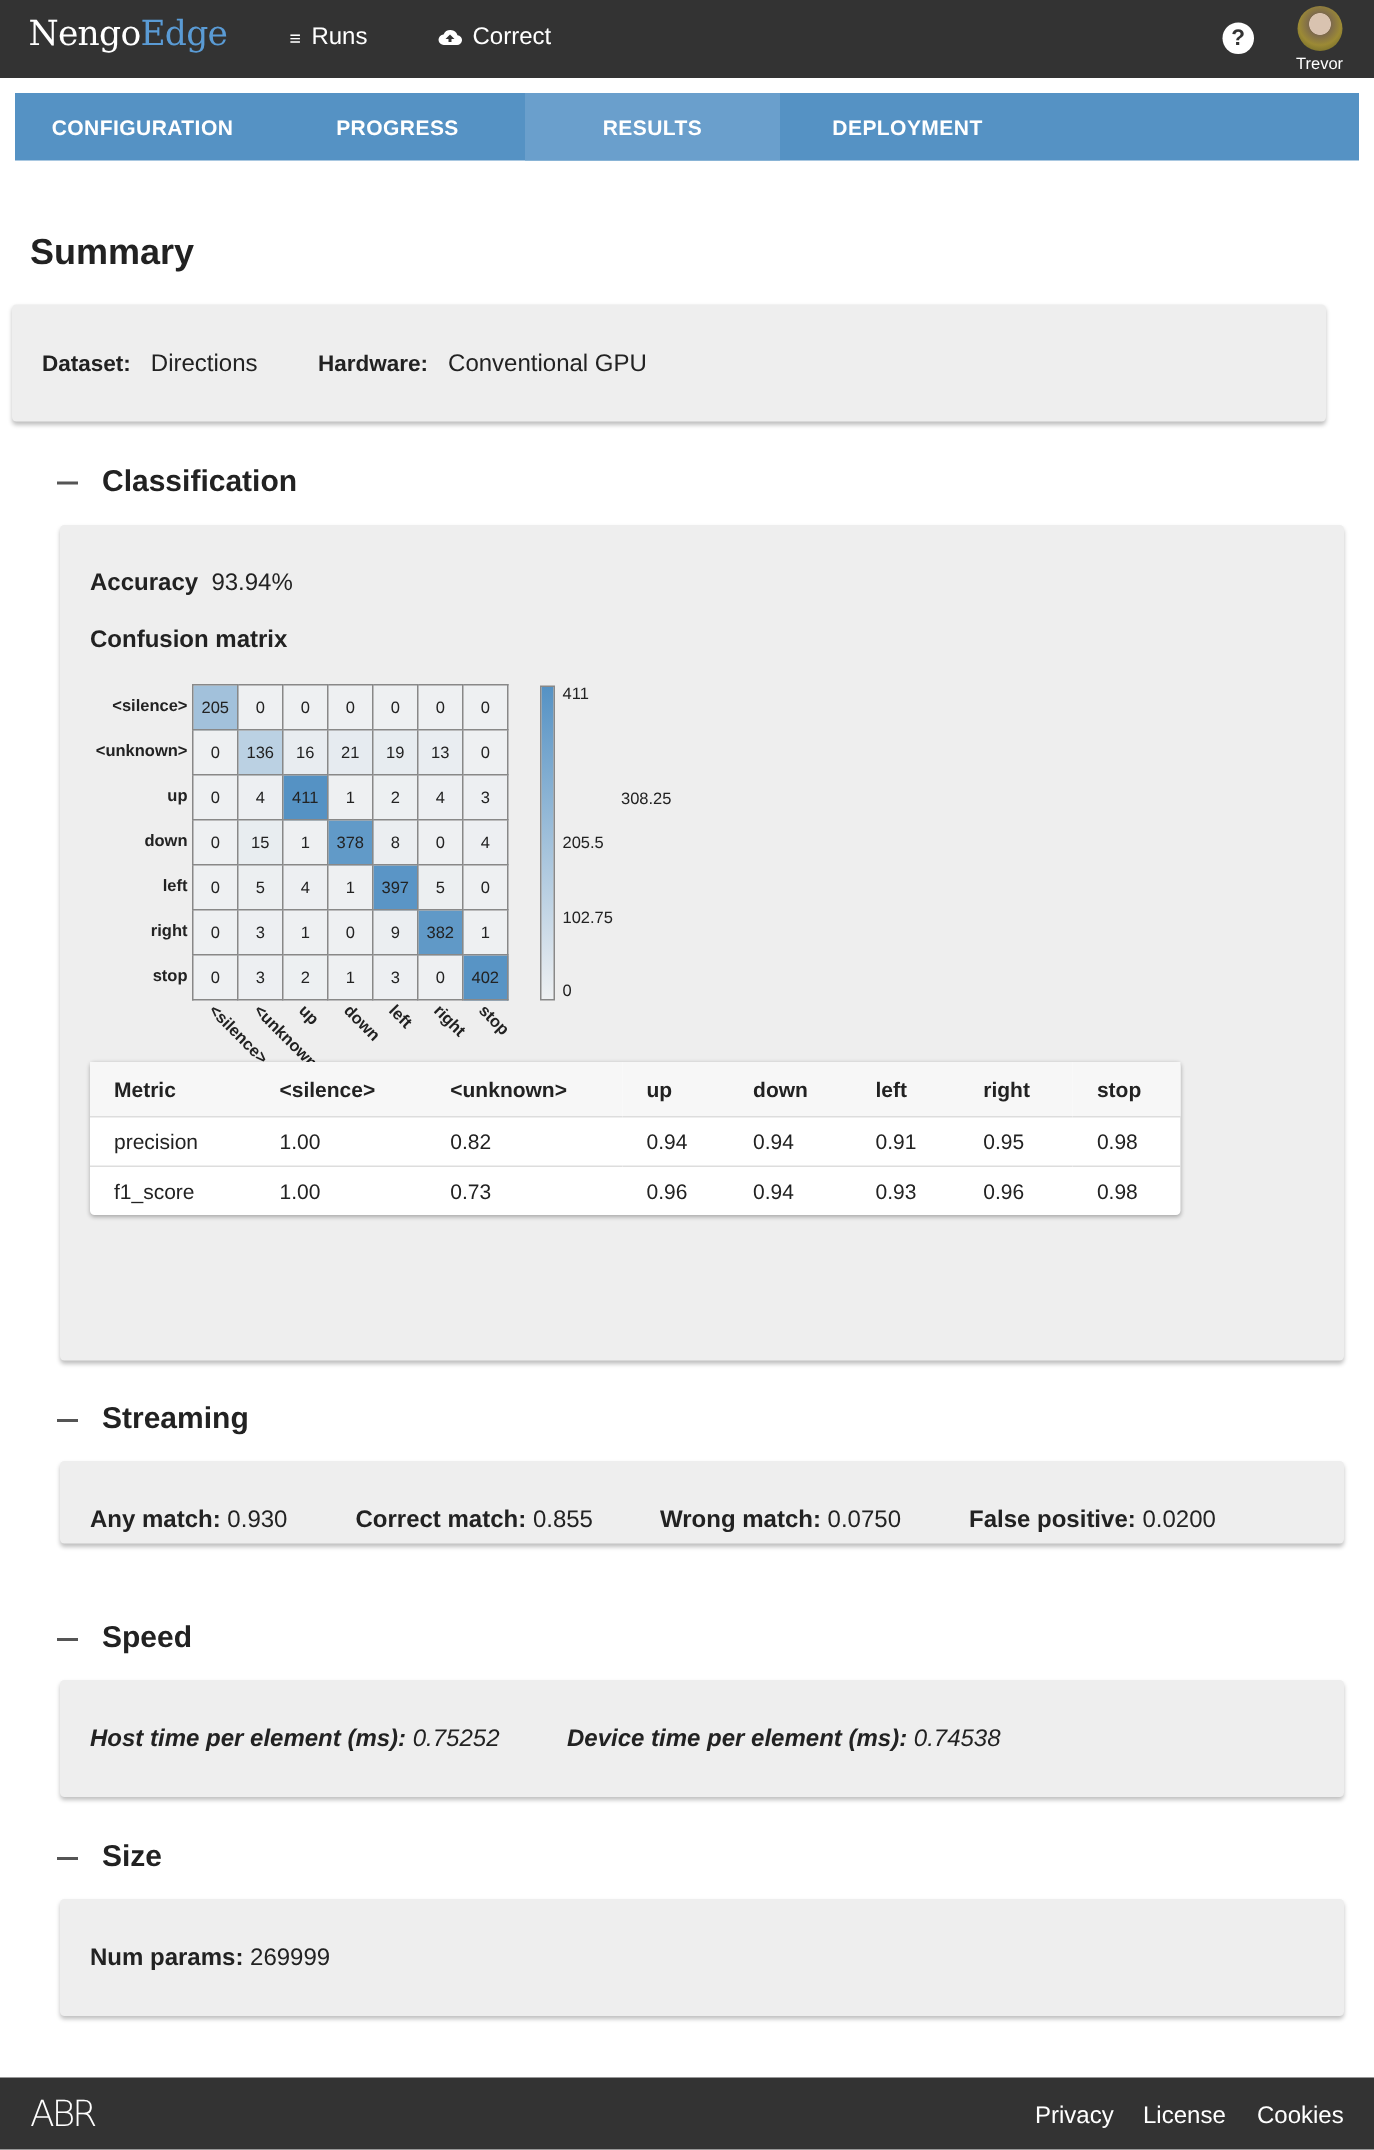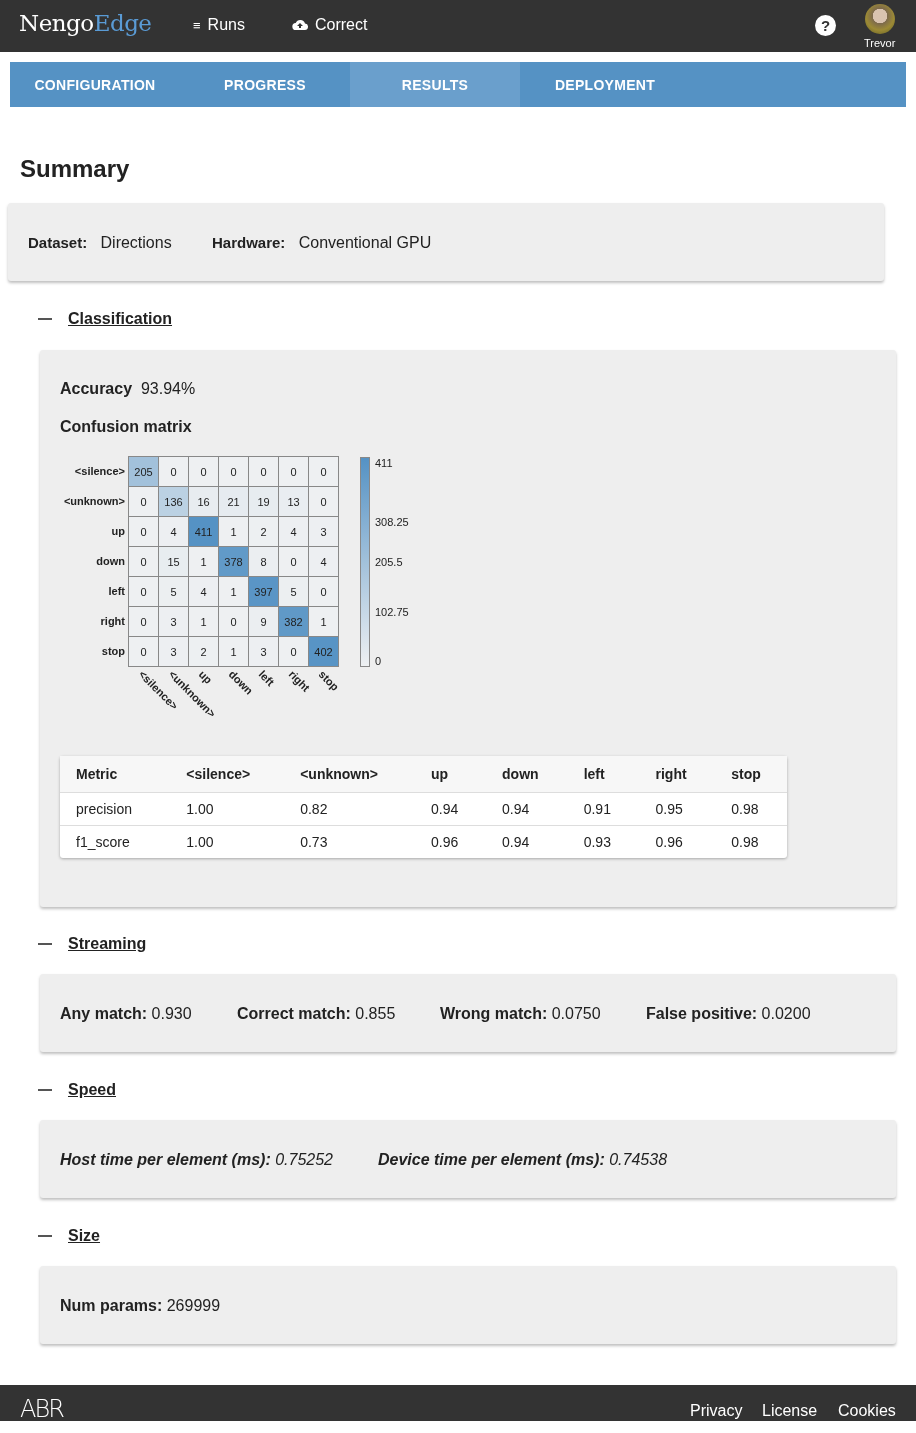--- a/index.html
+++ b/index.html
@@ -10,35 +10,35 @@
   .nav { position: absolute; top: 16px; color: #fff; font-size: 16px; display: flex; align-items: center; gap: 7px; cursor: pointer; }
   .nav.runs { left: 193px; } .nav.ds { left: 292px; }
   .help { position: absolute; left: 815px; top: 15px; width: 21px; height: 21px; border-radius: 50%; background: #fff; color: #333; font-weight: bold; font-size: 15px; text-align: center; line-height: 21px; }
   .avatar { position: absolute; left: 865px; top: 4px; width: 30px; height: 30px; border-radius: 50%; background: radial-gradient(circle at 50% 40%, #d9c3b0 0 30%, #7d6a4c 32%, #9c8a35 60%, #5d5b22 100%); }
   .uname { position: absolute; left: 864px; top: 37px; color: #fff; font-size: 11px; }
   .tabs { position: absolute; left: 10px; top: 62px; width: 896px; height: 45px; background: #5592c4; display: flex; }
   .tab { width: 170px; height: 45px; color: #fff; font-weight: bold; font-size: 14px; display: flex; align-items: center; justify-content: center; letter-spacing: 0.3px; cursor: pointer; }
   .tab.active { background: #6a9fcc; }
   .summary-title { position: absolute; left: 20px; top: 155px; font-size: 24px; font-weight: bold; }
   .card { position: absolute; background: #eee; border-radius: 3px; box-shadow: 0 2px 3px rgba(0,0,0,0.25); }
-  .sec-title { position: absolute; left: 38px; font-size: 16px; font-weight: bold; display: flex; align-items: center; text-decoration: underline; }
+  .sec-title { position: absolute; left: 38px; font-size: 20px; font-weight: bold; display: flex; align-items: center; }
   .sec-title .dash { width: 14px; height: 2px; background: #555; margin-right: 16px; display: inline-block; }
   .kv { position: absolute; font-size: 16px; }
   .kv b { font-weight: bold; }
   .cm { position: absolute; left: 128px; top: 456px; border-collapse: collapse; }
   .cm td { width: 30px; height: 30px; border: 1px solid #888; text-align: center; font-size: 11px; color: #222; font-family: "Liberation Sans", sans-serif; }
   .rowlbl { position: absolute; font-size: 11px; font-weight: bold; text-align: right; width: 70px; left: 55px; }
   .collbl { position: absolute; font-size: 11px; font-weight: bold; transform: rotate(45deg); transform-origin: left top; white-space: nowrap; }
   .cbar { position: absolute; left: 360px; top: 457px; width: 10px; height: 210px; border: 1px solid #888; background: linear-gradient(to bottom, #5592c4, #eef0f2); }
   .cbl { position: absolute; left: 375px; font-size: 11px; }
-  .mtable { position: absolute; left: 60px; top: 756px; width: 727px; background: #fff; border-radius: 3px; box-shadow: 0 1px 3px rgba(0,0,0,0.3); border-collapse: collapse; font-size: 14px; padding-left: 48px; }
+  .mtable { position: absolute; left: 60px; top: 708px; width: 727px; background: #fff; border-radius: 3px; box-shadow: 0 1px 3px rgba(0,0,0,0.3); border-collapse: collapse; font-size: 14px; padding-left: 48px; }
   .mtable th { text-align: left; font-weight: bold; height: 36px; padding-left: 16px; background: #f7f7f7; border-bottom: 1px solid #ddd; }
   .mtable td { height: 33px; padding-left: 16px; border-bottom: 1px solid #ddd; }
   .mtable tr:last-child td { border-bottom: none; }
-  .footer { position: absolute; left: 0; top: 1385px; width: 916px; height: 36px; background: #333; }
+  .footer { position: absolute; left: 0; top: 1385px; width: 916px; height: 48px; background: #333; }
   .abr { position: absolute; left: 20px; top: 10px; color: #fff; font-size: 24px; font-family: "DejaVu Sans", sans-serif; letter-spacing: -2px; font-weight: 300; }
   .flink { position: absolute; top: 17px; color: #fff; font-size: 16px; cursor: pointer; }
 </style>
 </head>
 <body>
 
 <div class="topbar">
   <div class="logo"><span class="a">Nengo</span><span class="b">Edge</span></div>
   <div class="nav runs">
     <span style="font-size:13px;">≡</span>
@@ -164,21 +164,21 @@
     <div class="collbl" style="left: 175px; top: 668px;">&lt;unknown&gt;</div>
     <div class="collbl" style="left: 205px; top: 668px;">up</div>
     <div class="collbl" style="left: 235px; top: 668px;">down</div>
     <div class="collbl" style="left: 265px; top: 668px;">left</div>
     <div class="collbl" style="left: 295px; top: 668px;">right</div>
     <div class="collbl" style="left: 325px; top: 668px;">stop</div>
   </div>
 <div class="cbar"></div>
 <div id="cbl">
     <div class="cbl" style="top: 457px;">411</div>
-    <div class="cbl" style="top: 516px;">308.25</div>
+    <div class="cbl" style="top: 527px; margin-left: 39px;">308.25</div>
     <div class="cbl" style="top: 556px;">205.5</div>
     <div class="cbl" style="top: 605.5px;">102.75</div>
     <div class="cbl" style="top: 655px;">0</div>
   </div>
 
 <table class="mtable">
   <thead>
       <tr id="mhead">
         <th style="width: 124px;">Metric</th>
         <th style="width: 126px;">&lt;silence&gt;</th>
@@ -211,21 +211,21 @@
         <td>0.96</td>
         <td>0.98</td>
       </tr>
     </tbody>
 </table>
 
 <div class="sec-title" style="top:935px;">
   <span class="dash"></span>
     <span>Streaming</span>
 </div>
-<div class="card" style="left:40px;top:974px;width:856px;height:78px;text-align:right;">
+<div class="card" style="left:40px;top:974px;width:856px;height:55px;text-align:right;">
   <div class="kv" style="left:20px;top:31px;"><b>Any match:</b> <span>0.930</span></div>
   <div class="kv" style="left:197px;top:31px;"><b>Correct match:</b> <span>0.855</span></div>
   <div class="kv" style="left:400px;top:31px;"><b>Wrong match:</b> <span>0.0750</span></div>
   <div class="kv" style="left:606px;top:31px;"><b>False positive:</b> <span>0.0200</span></div>
 </div>
 
 <div class="sec-title" style="top:1081px;">
   <span class="dash"></span>
     <span>Speed</span>
 </div>

